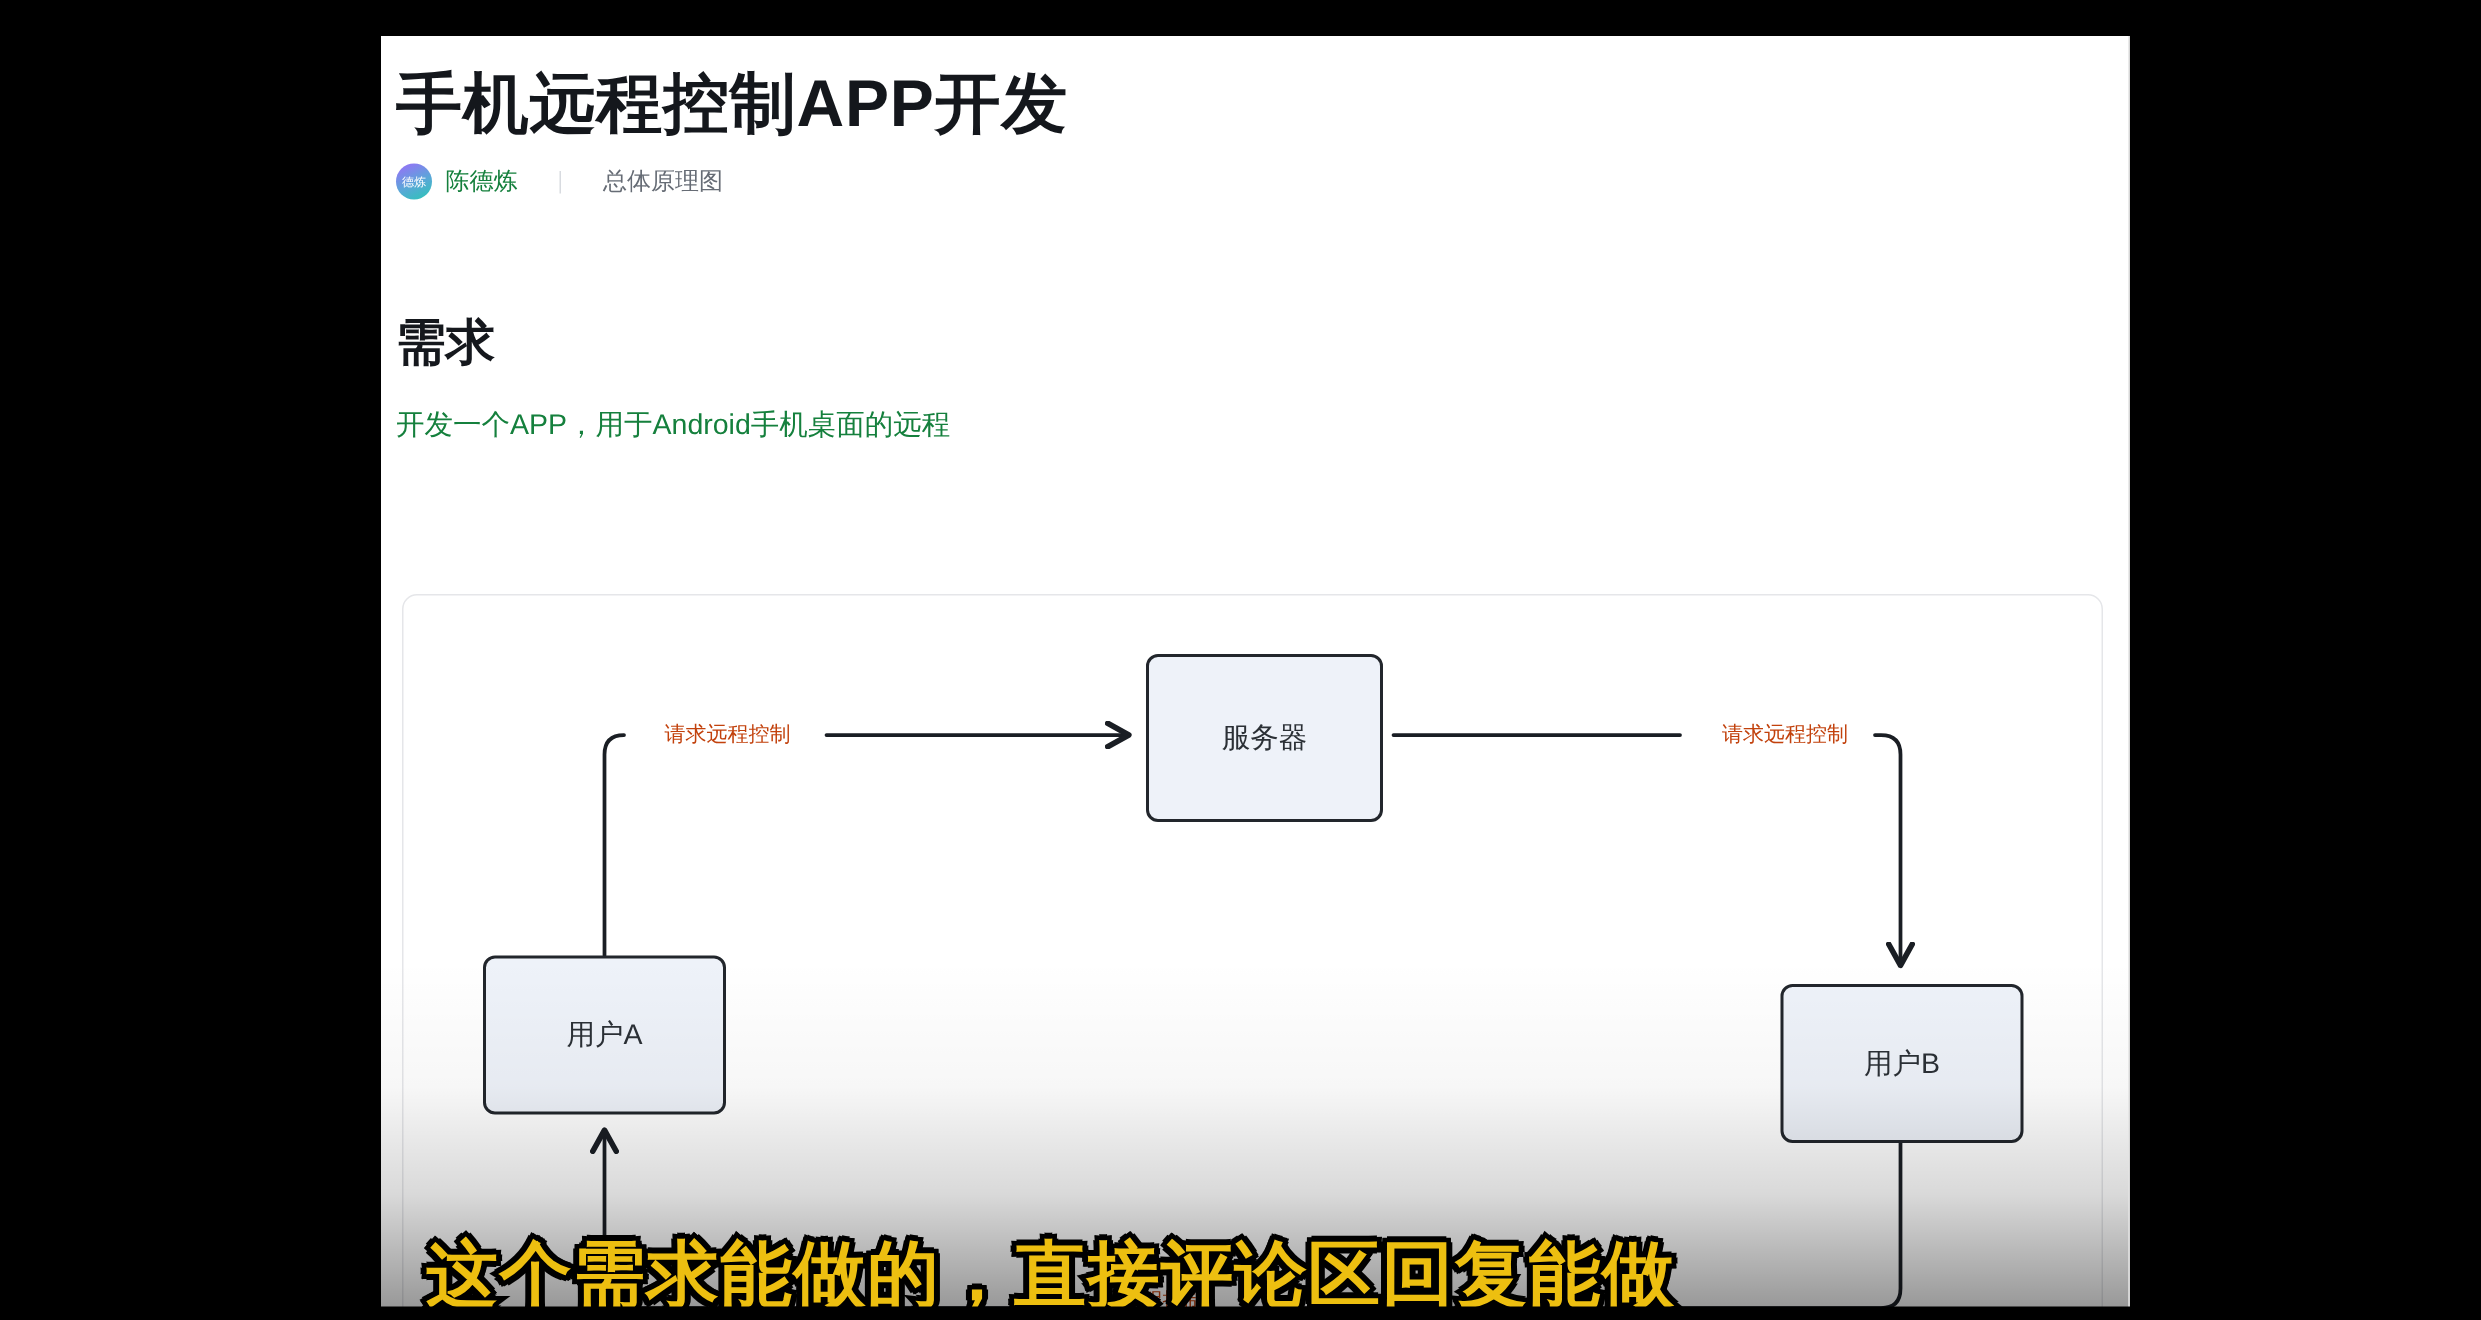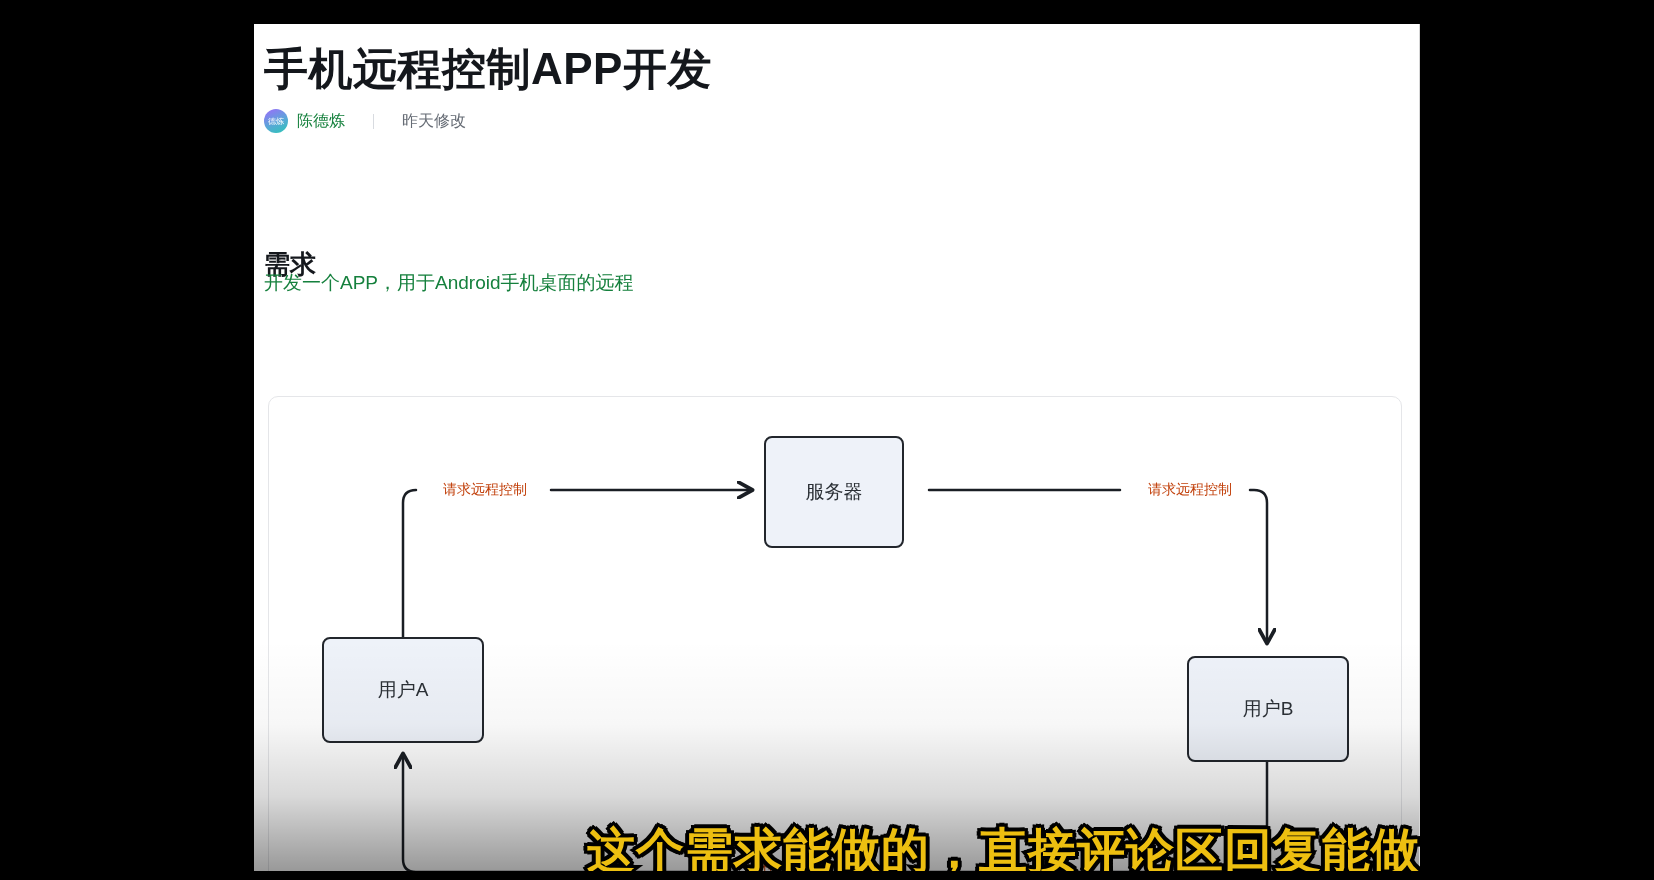--- a/index.html
+++ b/index.html
@@ -32,62 +32,62 @@
     width: 24px; height: 24px; border-radius: 50%;
     background: linear-gradient(155deg, #8b7bf2 15%, #5aa7d8 55%, #2fc3b9 95%);
     color: #fff; font-size: 8px; font-weight: 400;
     display: flex; align-items: center; justify-content: center;
     margin-right: 9px; letter-spacing: 0;
   }
   .author-name { font-size: 16px; color: #15803d; }
   .meta-divider { width: 1px; height: 15px; background: #d8dbe0; margin: 0 28px; }
   .modified { font-size: 16px; color: #666c75; }
   
-  .h2 { position: absolute; left: 10px; font-size: 26px; font-weight: 700; color: #15181d; margin-top: 41px; }
+  .h2 { position: absolute; left: 10px; font-size: 33px; font-weight: 700; color: #15181d; }
   .h2.req { top: 182px; }
   .h2.overview { top: 318px; }
   .body-text { position: absolute; left: 10px; top: 246px; font-size: 19px; color: #15803d; }
   
   .diagram-card {
     position: absolute; left: 14px; top: 372px;
     width: 1134px; height: 700px;
     border: 1.5px solid #e5e6e9; border-radius: 10px;
     background: #fff;
   }
   .diagram-layer { position: absolute; inset: 0; }
   .diagram-svg { position: absolute; left: 0; top: 0; }
   .node {
     position: absolute;
     background: #eef2f9;
     border: 2px solid #22262c; border-radius: 8px;
     display: flex; align-items: center; justify-content: center;
     font-size: 19px; color: #2b3036;
   }
-  .node.server { left: 510px; top: 412px; width: 140px; height: 112px; }
+  .node.server { left: 510px; top: 412px; width: 158px; height: 112px; }
   .node.user-a { left: 68px;  top: 613px; width: 162px; height: 106px; }
   .node.user-b { left: 933px; top: 632px; width: 162px; height: 106px; }
   .edge-label {
     position: absolute; transform: translate(-50%, -50%);
     font-size: 14px; color: #c2410c; white-space: nowrap;
     background: transparent;
   }
   .edge-label.left   { left: 231px; top: 466px; }
   .edge-label.right  { left: 936px; top: 466px; }
   .edge-label.bottom { left: 521px; top: 843px; }
   
   .fade-overlay {
     position: absolute; left: 0; top: 616px; width: 100%; height: 240px;
     background: linear-gradient(to bottom,
       rgba(0,0,0,0) 0%, rgba(0,0,0,0.03) 35%,
       rgba(0,0,0,0.15) 65%, rgba(0,0,0,0.43) 100%);
     pointer-events: none; z-index: 30;
   }
   .subtitle {
     position: absolute; left: 254px; width: 1166px; top: 822px;
-    text-align: right; z-index: 40;
+    text-align: left; z-index: 40;
     font-size: 48px; font-weight: 700; line-height: 1.2;
     color: #edbf10;
     -webkit-text-stroke: 6px #000;
     paint-order: stroke fill;
     text-shadow:
       -3px -3px 0 #000, 3px -3px 0 #000, -3px 3px 0 #000, 3px 3px 0 #000,
       0 -4px 0 #000, 0 4px 0 #000, -4px 0 0 #000, 4px 0 0 #000;
     letter-spacing: 1px;
     white-space: nowrap;
     padding-left: 30px;
@@ -101,21 +101,21 @@
 <body>
 
 <div class="screen">
 
   <div class="doc-title">手机远程控制APP开发</div>
 
   <div class="author-row">
     <div class="avatar">德炼</div>
     <span class="author-name">陈德炼</span>
     <span class="meta-divider"></span>
-    <span class="modified">昨天修改</span>
+    <span class="modified">总体原理图</span>
   </div>
 
   <div class="h2 req">需求</div>
   <div class="body-text">开发一个APP，用于Android手机桌面的远程</div>
 
   <div class="diagram-card"></div>
 
   <div class="diagram-layer">
     <svg class="diagram-svg" width="1166" height="856" viewBox="0 0 1166 856">
       <defs>

